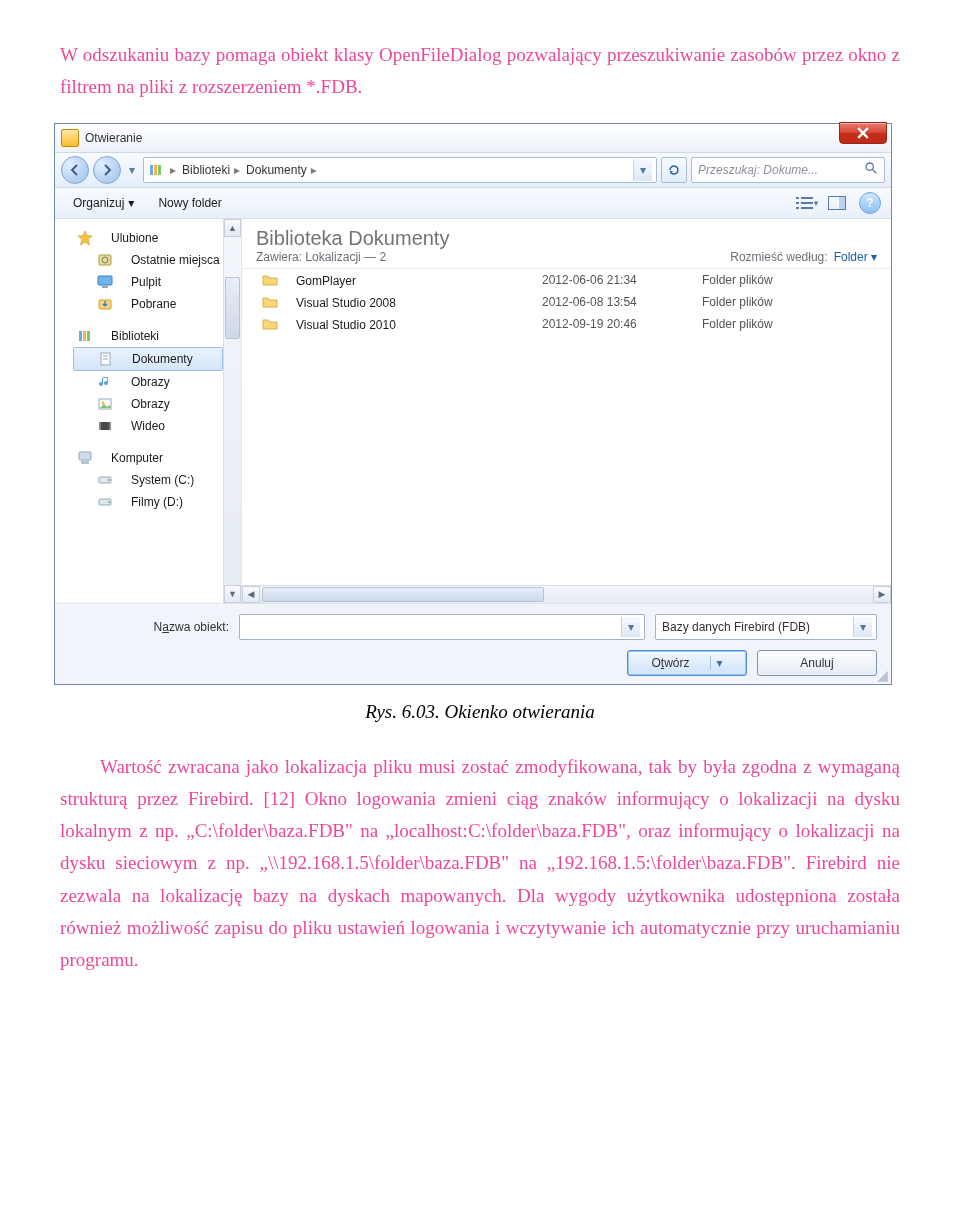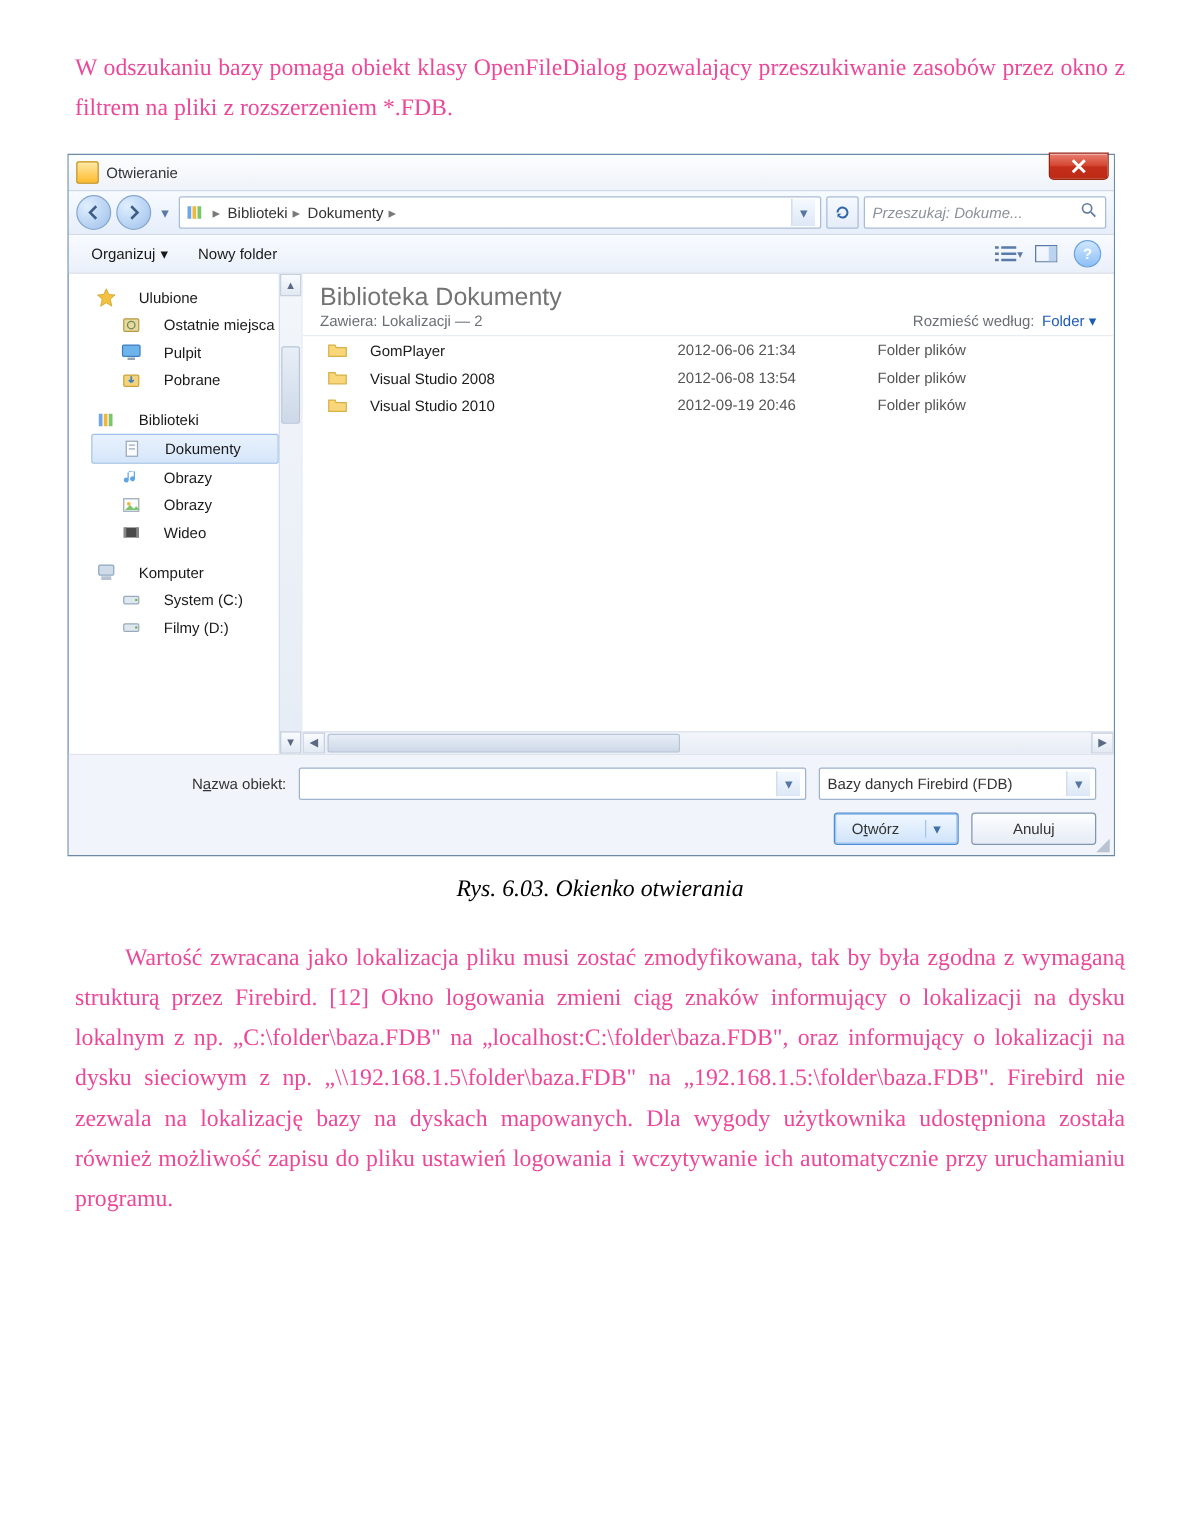--- a/index.html
+++ b/index.html
@@ -343,21 +343,21 @@
     gap: 10px;
     margin-top: 10px;
   }
   .btn {
     min-width: 82px;
     height: 24px;
     border: 1px solid #8195b0;
     border-radius: 3px;
     background: linear-gradient(#fdfefe, #e6ecf5);
     display: flex; align-items: center; justify-content: center;
-    padding: 0 8px;
+    padding: 0 18px;
     gap: 20px;
   }
   .btn.primary {
     border-color: #4f8ed6;
     background: linear-gradient(#f2f8ff, #cfe3fb);
     box-shadow: 0 0 0 1px #9ec6ef inset;
   }
   .resize {
     position: absolute;
     right: 2px; bottom: 2px;

